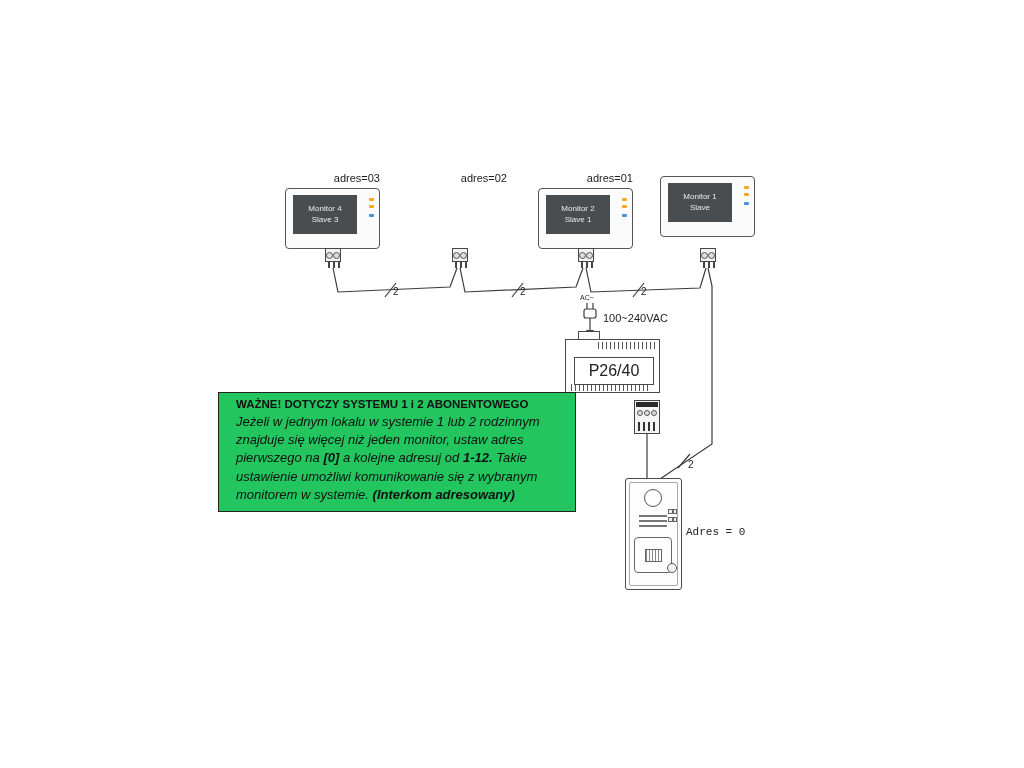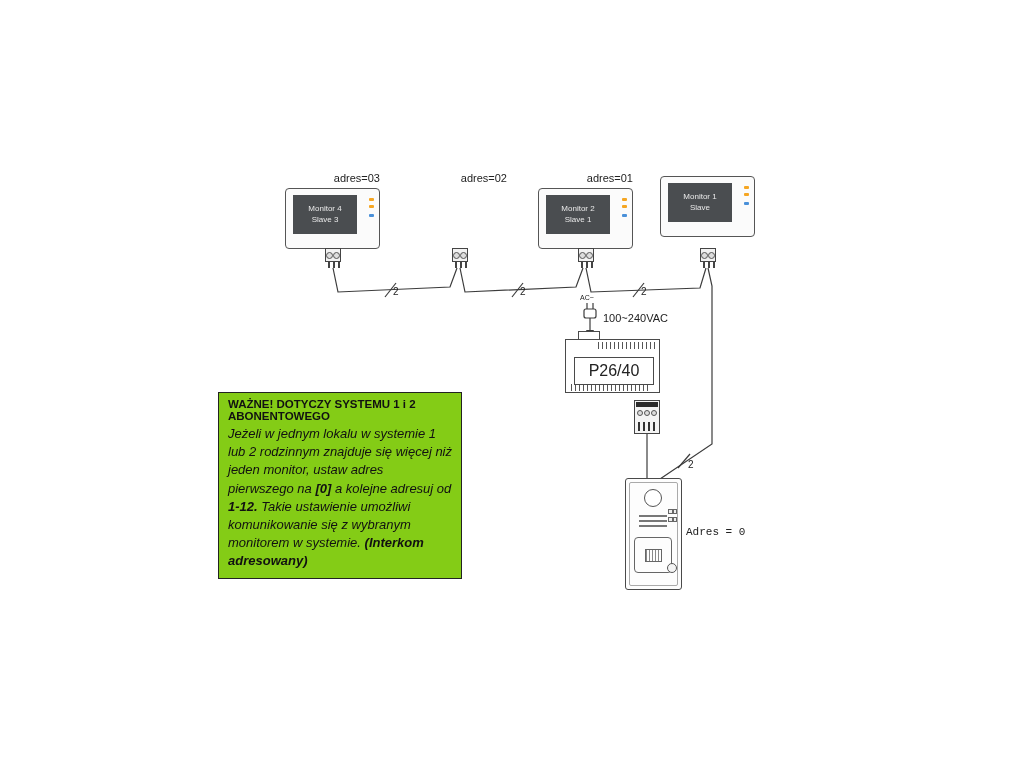--- a/index.html
+++ b/index.html
@@ -54,22 +54,22 @@
   .door-line{position:absolute;left:13px;width:28px;height:1.5px;background:#777;}
   .door-term{position:absolute;right:4px;width:9px;height:4px;display:flex;justify-content:space-between;}
   .door-term i{width:3px;height:3px;border:1px solid #666;background:#eee;}
   .door-card{position:absolute;left:8px;top:58px;width:36px;height:34px;border:1px solid #666;border-radius:4px;}
   .door-card-slot{position:absolute;left:10px;top:11px;width:15px;height:11px;border:1px solid #666;
         background:repeating-linear-gradient(90deg,#888 0 1px,transparent 1px 3px);}
   .door-btn{position:absolute;left:41px;top:84px;width:8px;height:8px;border:1px solid #555;border-radius:50%;background:#f4f4f4;}
   .door-addr{font-size:11px;color:#222;font-family:Liberation Mono, monospace;}
 
   
-  .notice{left:218px;top:392px;width:244px;min-height:104px;border:1px solid #222;background:#84cc16;
-          box-sizing:border-box;padding:5px 9px 7px 9px;}
+  .notice{left:218px;top:392px;width:358px;min-height:104px;border:1px solid #222;background:#22c55e;
+          box-sizing:border-box;padding:5px 9px 7px 17px;}
   .notice-title{font-size:11.5px;font-weight:bold;color:#111;margin-bottom:3px;}
   .notice-body{font-size:13px;font-style:italic;line-height:1.4;color:#111;}
   .notice-body b{font-weight:bold;}
 </style>
 </head>
 <body>
 
 <div id="canvas">
 
   <svg id="wires" viewBox="0 0 1024 768" xmlns="http://www.w3.org/2000/svg">

